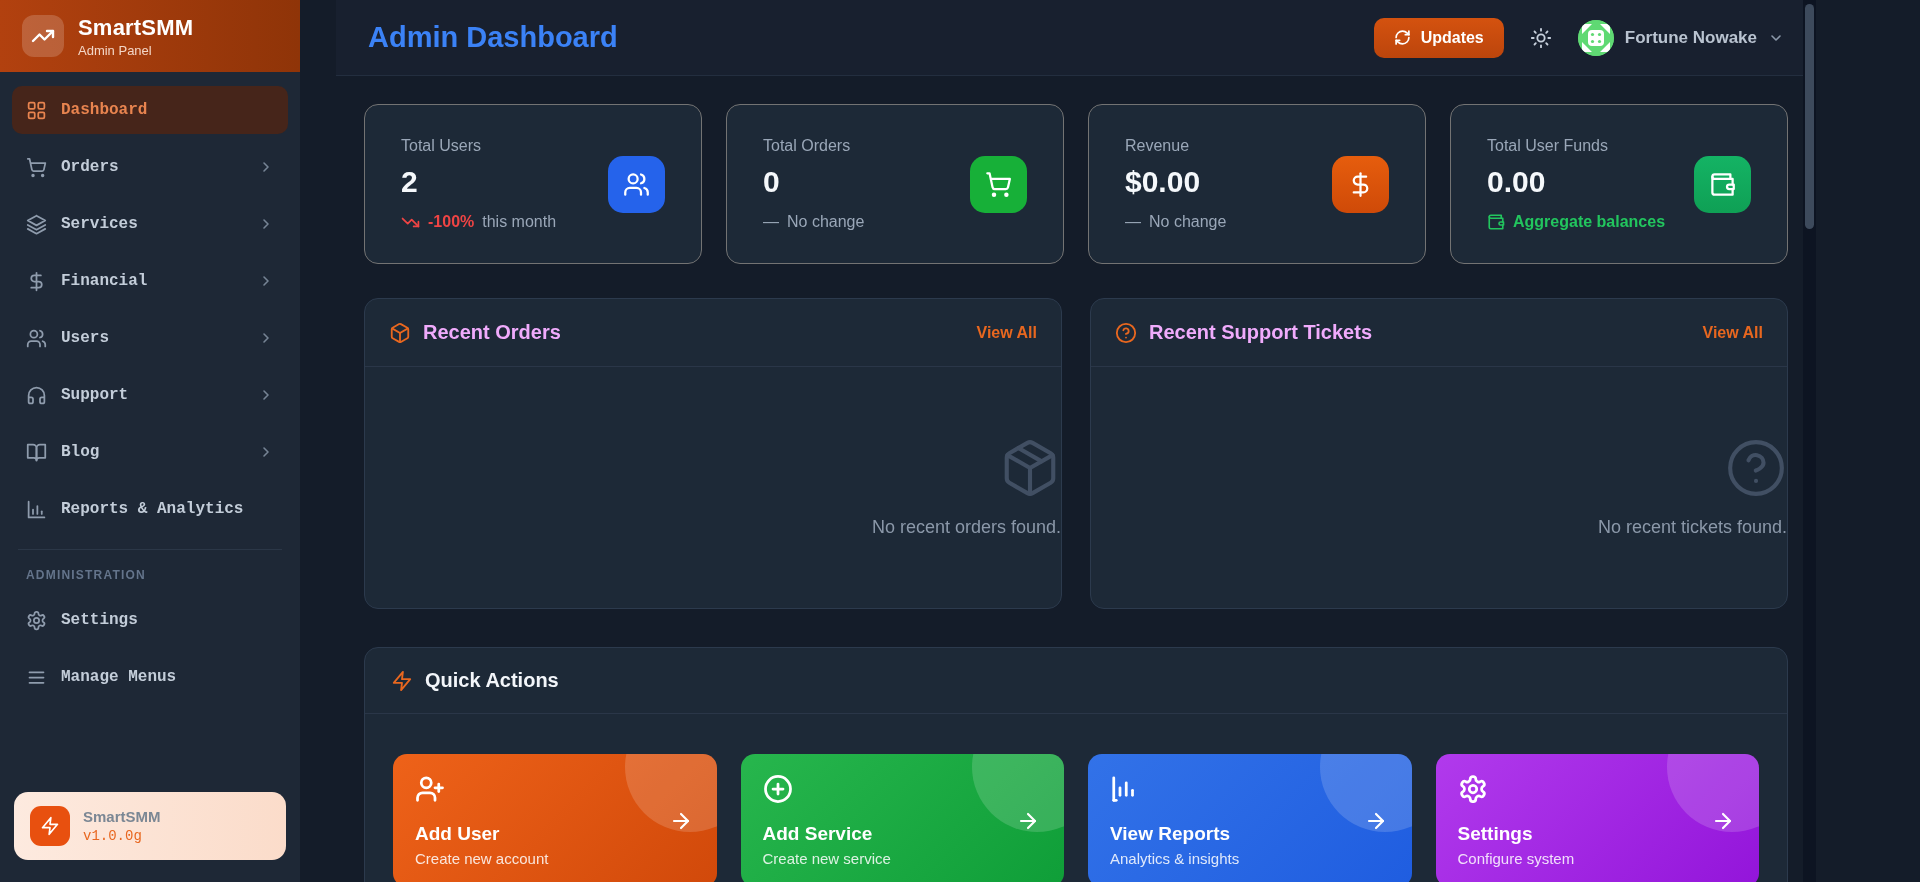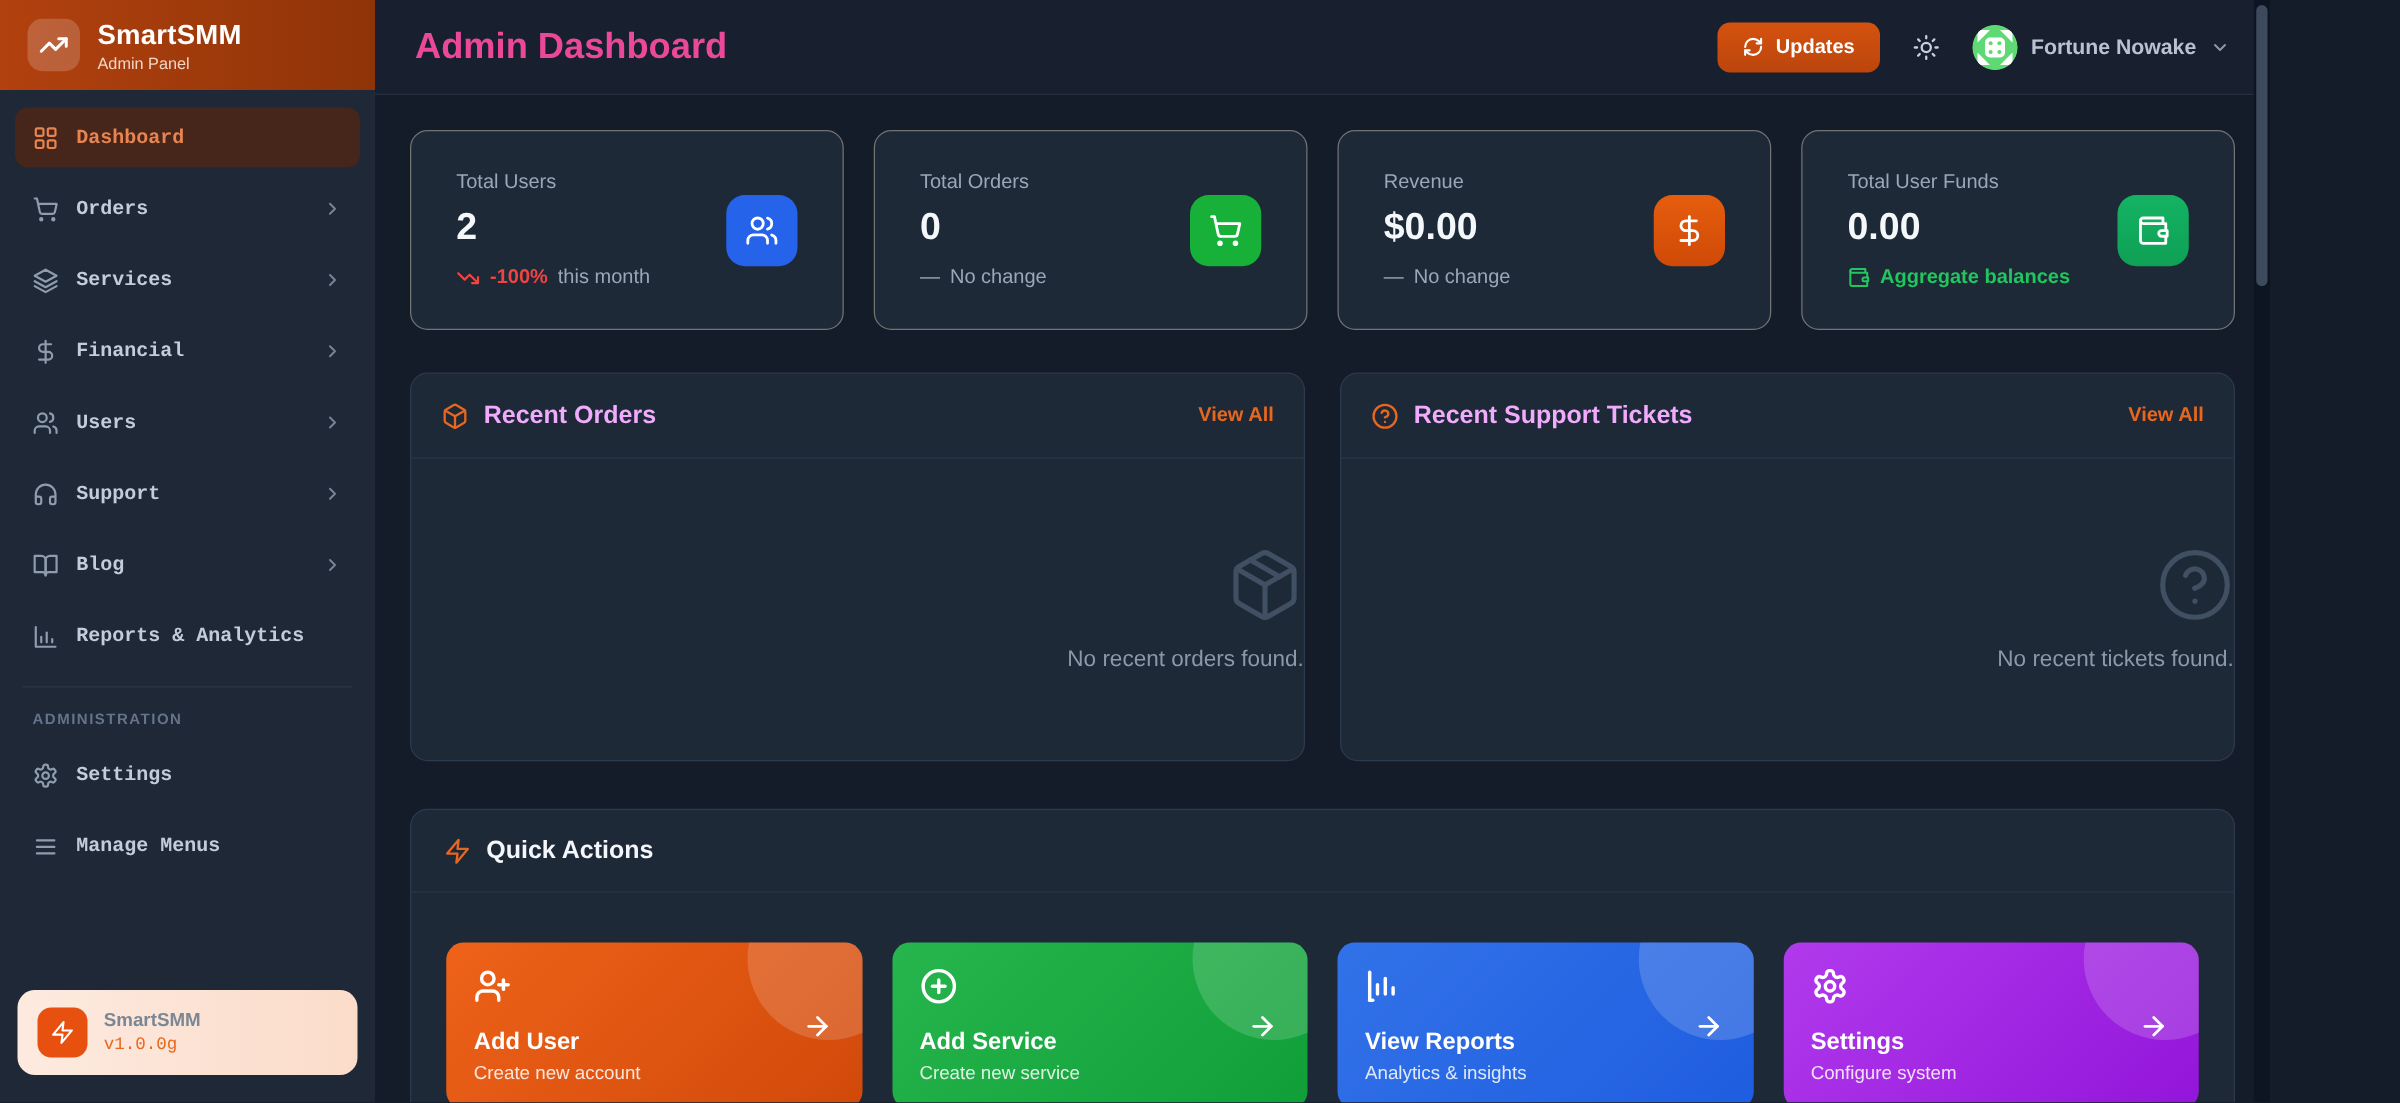--- a/index.html
+++ b/index.html
@@ -1,18 +1,18 @@
 <!DOCTYPE html>
 <html><head>
 <meta charset="utf-8">
 <style>
   * { margin:0; padding:0; box-sizing:border-box; }
   html,body { width:1920px; height:882px; overflow:hidden; background:#141c29;
               font-family:"Liberation Sans", sans-serif; }
-  .app { display:flex; width:1816px; height:882px; }
+  .app { display:flex; width:1816px; height:882px;gap:36px; }
 
   
   .sidebar { width:300px; min-width:300px; background:#1e2836; display:flex; flex-direction:column; }
   .logo-bar { height:72px; background:linear-gradient(90deg,#b2410f,#8f3408);
               display:flex; align-items:center; gap:14px; padding:0 22px; }
   .logo-icn { width:42px; height:42px; border-radius:12px; background:rgba(255,255,255,.18);
               display:flex; align-items:center; justify-content:center; color:#fff; }
   .brand-name { color:#fff; font-size:22px; font-weight:bold; letter-spacing:.2px; }
   .brand-sub { color:#f3d6c6; font-size:13px; margin-top:2px; }
 
@@ -34,21 +34,21 @@
                border-radius:14px; padding:14px 16px; display:flex; align-items:center; gap:13px; }
   .ver-icn { width:40px; height:40px; border-radius:11px; background:#e8500f; color:#fff;
              display:flex; align-items:center; justify-content:center; }
   .ver-name { color:#7b8794; font-size:15px; font-weight:bold; }
   .ver-num { color:#e8671f; font-size:14px; font-family:"Liberation Mono", monospace; margin-top:3px; }
 
   
   .main { flex:1; display:flex; flex-direction:column; min-width:0; position:relative; }
   .topbar { height:76px; background:#18202f; border-bottom:1px solid #232e3f;
             display:flex; align-items:center; padding:0 32px; }
-  .page-title { color:#ec4899; font-size:29px; font-weight:bold; }
+  .page-title { color:#3b82f6; font-size:29px; font-weight:bold; }
   .topbar-right { margin-left:auto; display:flex; align-items:center; gap:26px; }
   .btn-updates { display:flex; align-items:center; gap:10px; background:linear-gradient(#d4520f,#bc450c);
                  color:#fff; font-size:16px; font-weight:bold; border:none; border-radius:10px;
                  padding:11px 20px; cursor:pointer; }
   .sun { color:#c7d0dc; display:flex; cursor:pointer; }
   .user-chip { display:flex; align-items:center; gap:11px; cursor:pointer; }
   .avatar { width:36px; height:36px; border-radius:50%; background:#5fd973; overflow:hidden;
             display:flex; align-items:center; justify-content:center; }
   .user-name { color:#b9c3d0; font-size:17px; font-weight:bold; }
   .user-chev { color:#8b98a9; display:flex; }

